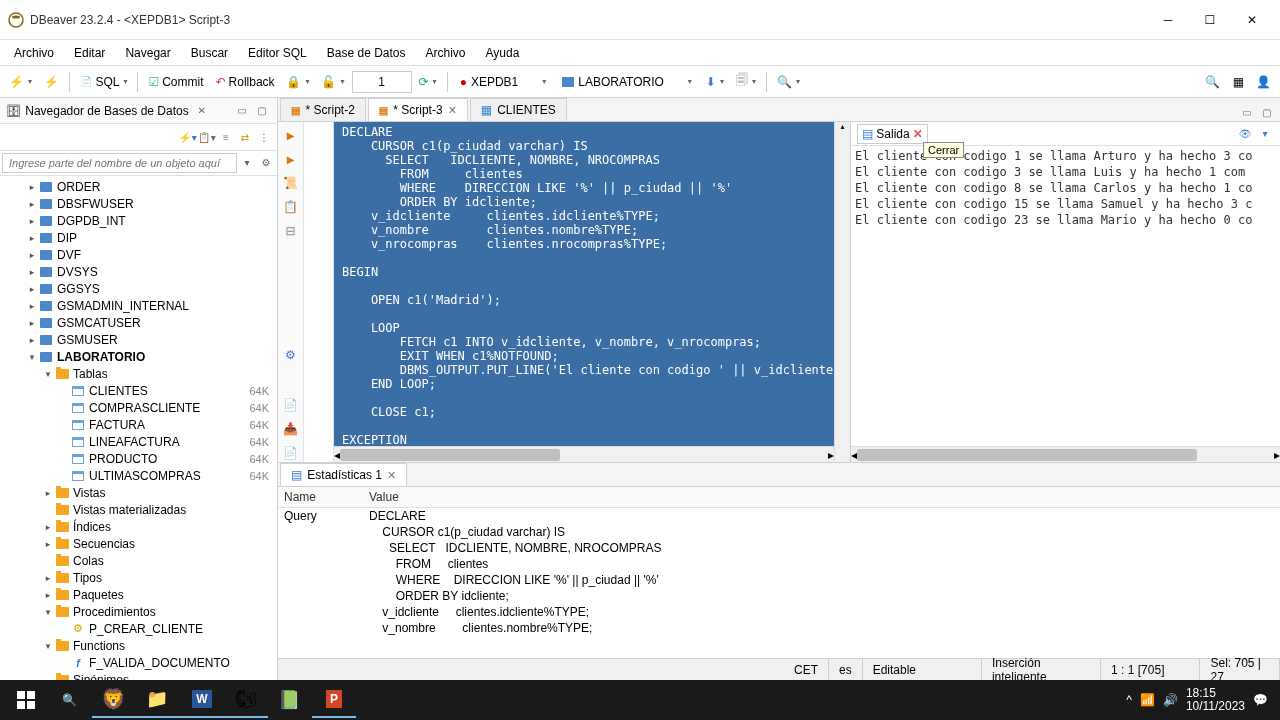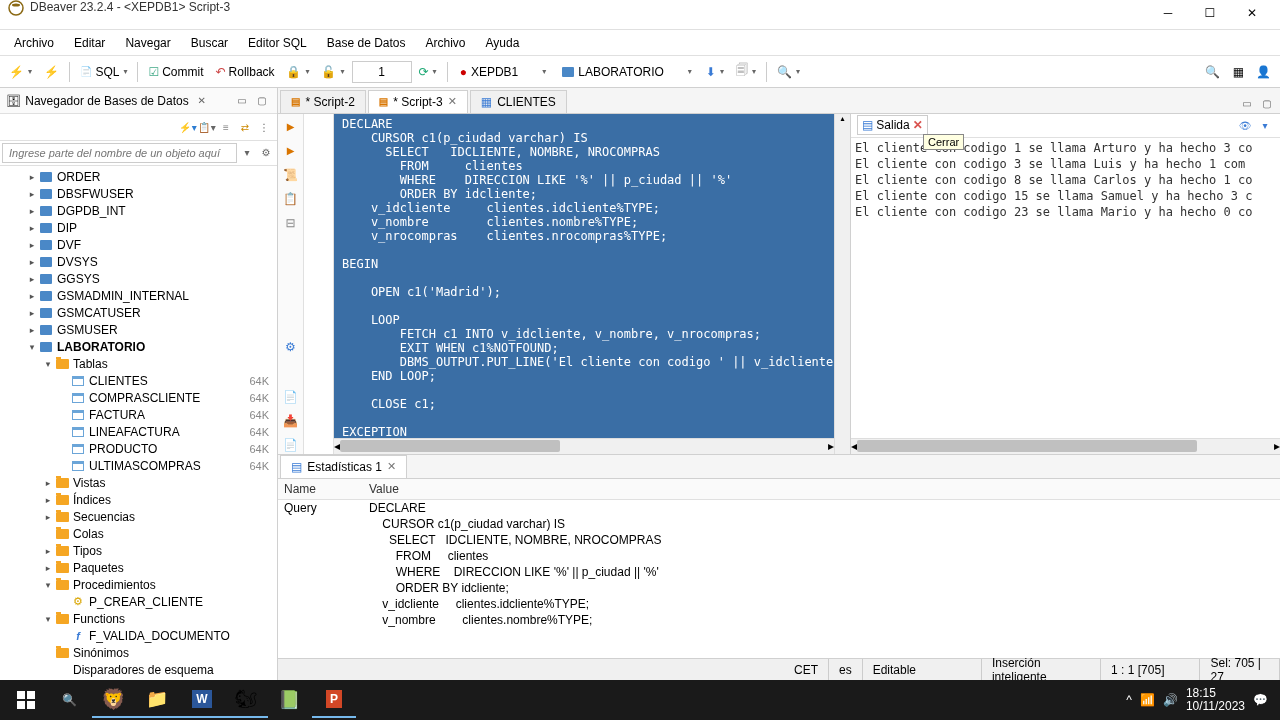--- a/index.html
+++ b/index.html
@@ -1,17 +1,17 @@
 <!DOCTYPE html>
 <html><head>
 <meta charset="utf-8">
 <style>
 * { margin: 0; padding: 0; box-sizing: border-box; font-family: "Segoe UI", Tahoma, sans-serif; font-size: 12px; }
 body { background: #f0f0f0; width: 1280px; height: 720px; overflow: hidden; display: flex; flex-direction: column; }
-.titlebar { background: #fff; height: 30px; display: flex; padding: 0 8px; border-bottom: 1px solid #e0e0e0; }
+.titlebar { background: #fff; height: 40px; display: flex; align-items: center; padding: 0 8px; border-bottom: 1px solid #e0e0e0; }
 .titlebar .app-icon { width: 16px; height: 16px; margin-right: 6px; color: #8b6914; }
 .titlebar .title { flex: 1; color: #333; }
 .titlebar .win-btns { display: flex; gap: 2px; }
 .titlebar .win-btn { width: 40px; height: 26px; display: flex; align-items: center; justify-content: center; cursor: pointer; }
 .menubar { background: #fff; height: 26px; display: flex; align-items: center; padding: 0 4px; border-bottom: 1px solid #e0e0e0; }
 .menubar .menu-item { padding: 4px 10px; cursor: pointer; }
 .toolbar { background: #fff; height: 32px; display: flex; align-items: center; padding: 0 4px; border-bottom: 1px solid #d0d0d0; gap: 2px; }
 .toolbar .sep { width: 1px; height: 20px; background: #ccc; margin: 0 3px; }
 .toolbar .tbtn { padding: 3px 5px; display: flex; align-items: center; gap: 3px; cursor: pointer; border-radius: 2px; }
 .toolbar .dd { font-size: 8px; color: #666; margin-left: 1px; }
@@ -358,20 +358,28 @@
         <div class="tree-item">
           <span class="indent" style="width:42px"></span>
           <span class="arrow">▸</span>
           <span class="ticon">
             <span class="folder-ico"></span>
           </span>
           <span class="label">Vistas</span>
         </div>
         <div class="tree-item">
           <span class="indent" style="width:42px"></span>
+          <span class="arrow"></span>
+          <span class="ticon">
+            <span class="folder-ico"></span>
+          </span>
+          <span class="label">Vistas materializadas</span>
+        </div>
+        <div class="tree-item">
+          <span class="indent" style="width:42px"></span>
           <span class="arrow">▸</span>
           <span class="ticon">
             <span class="folder-ico"></span>
           </span>
           <span class="label">Índices</span>
         </div>
         <div class="tree-item">
           <span class="indent" style="width:42px"></span>
           <span class="arrow">▸</span>
           <span class="ticon">

